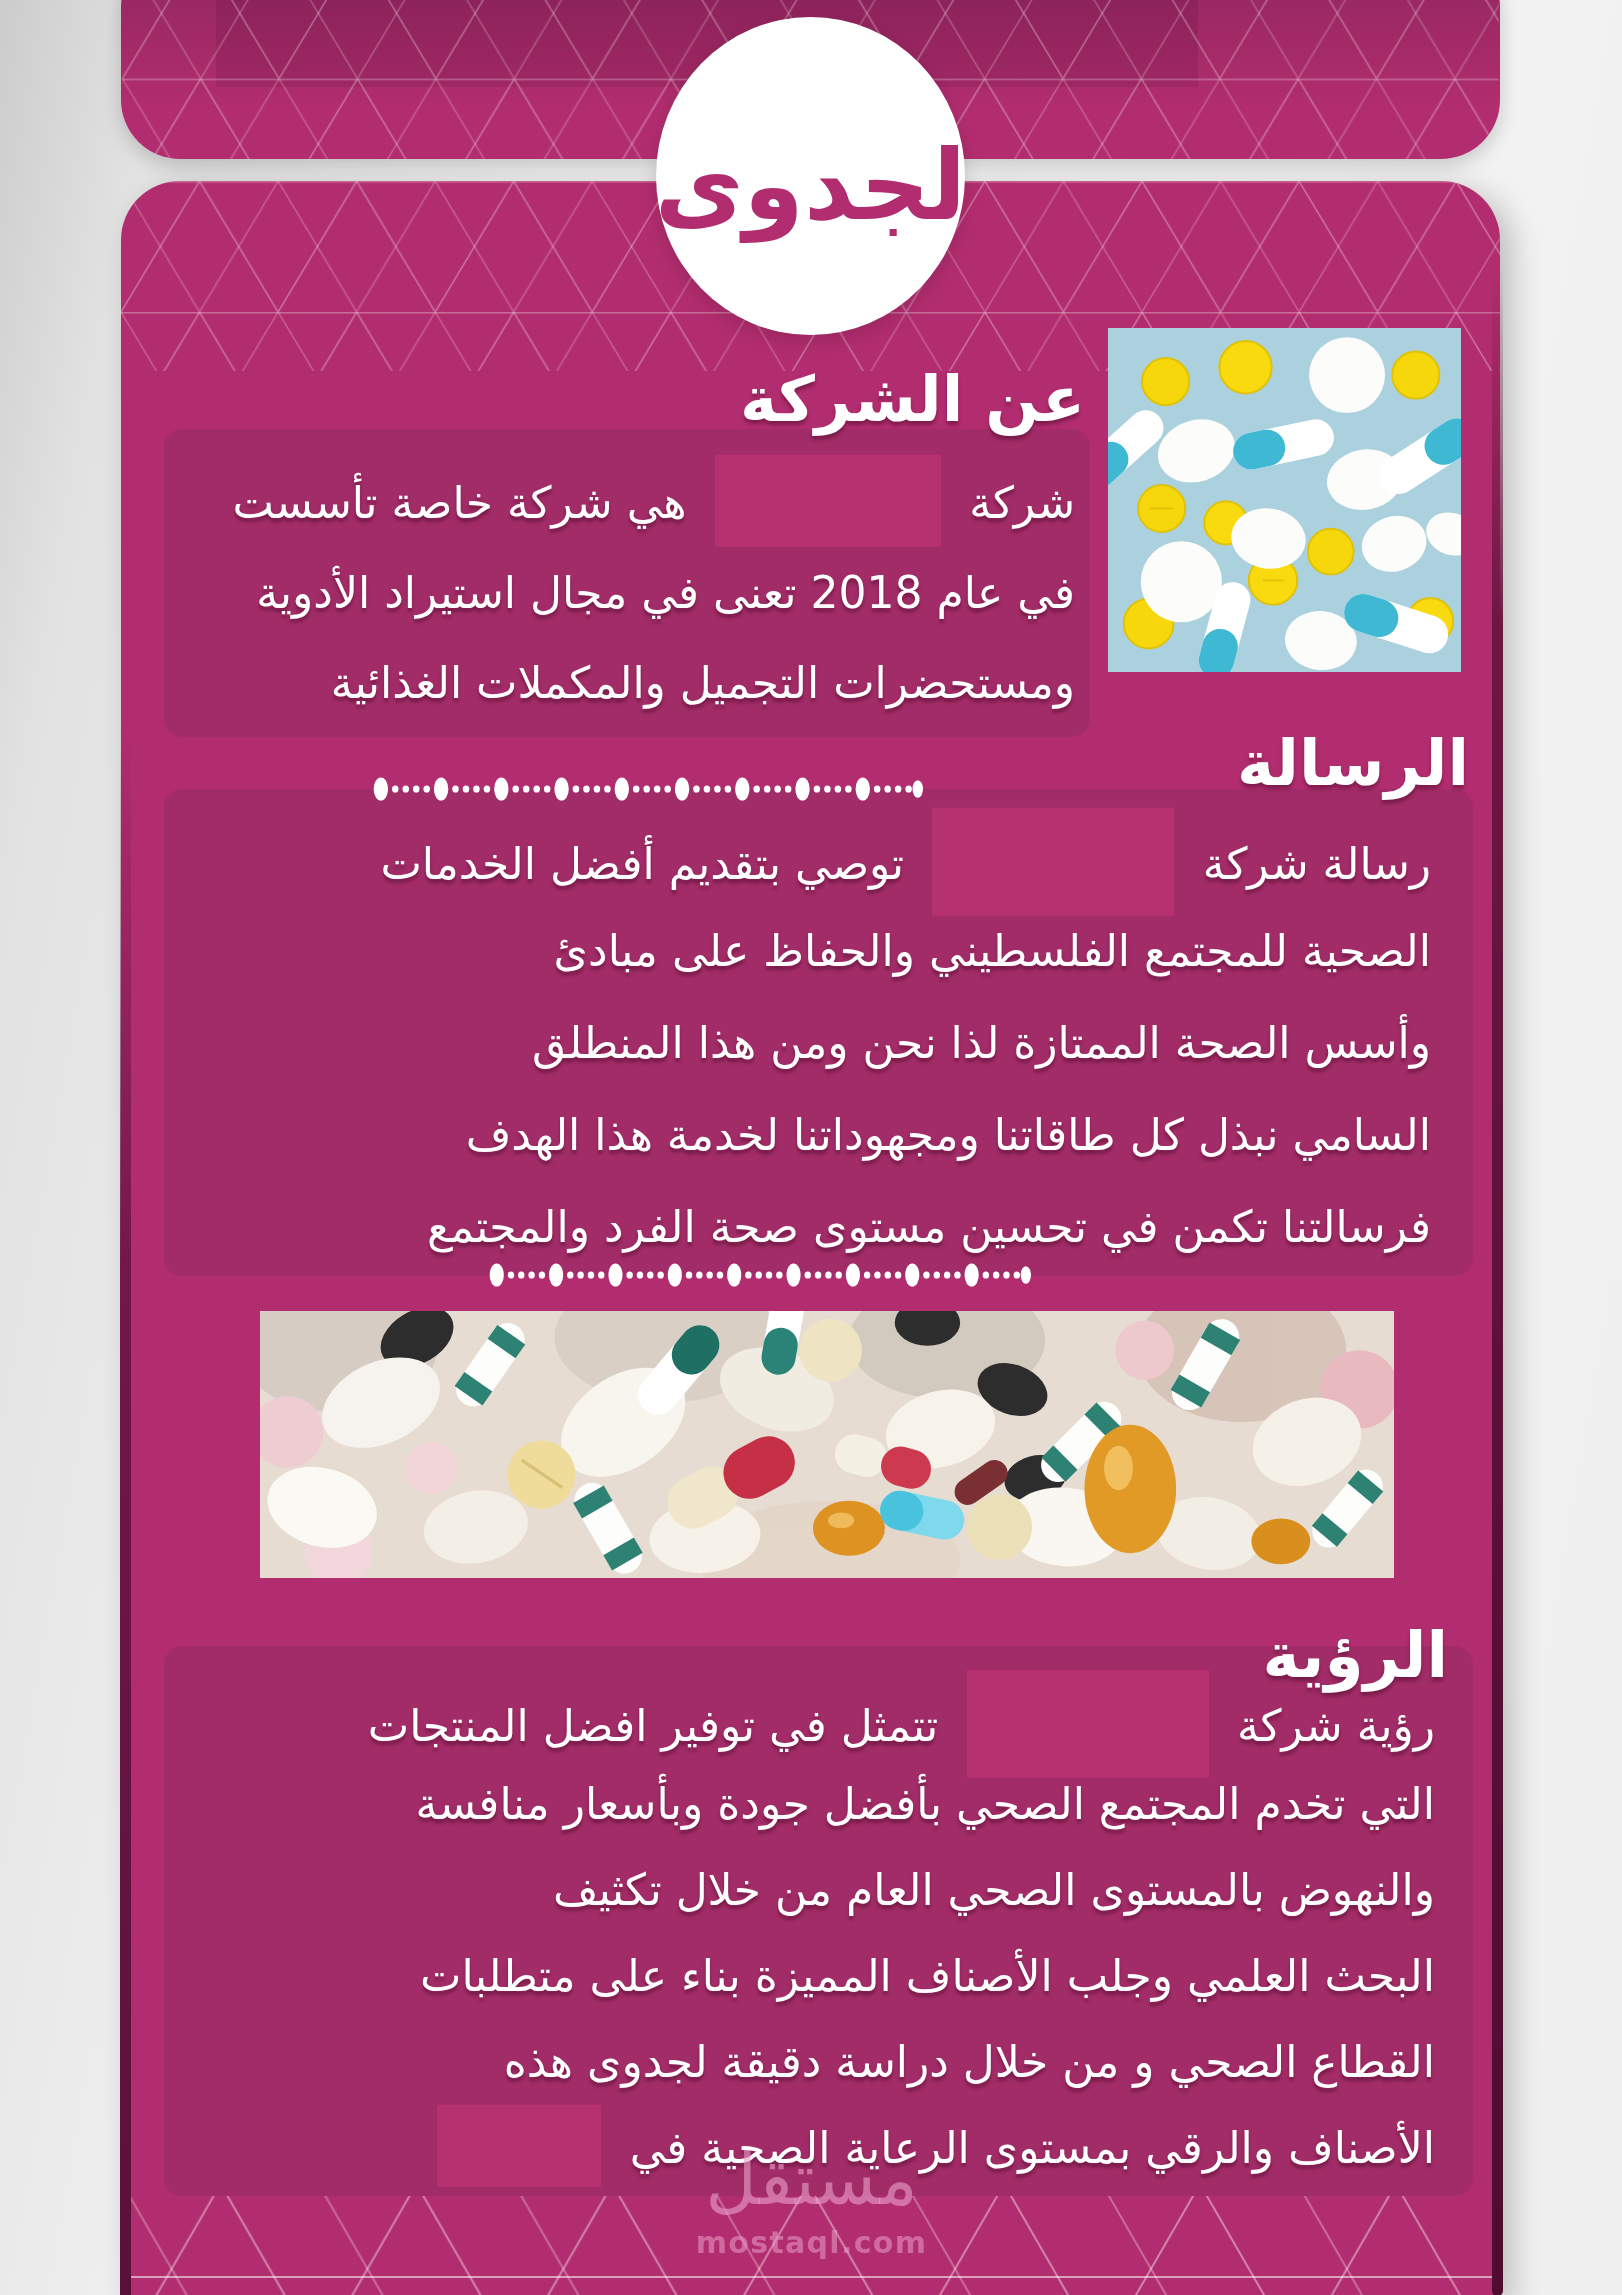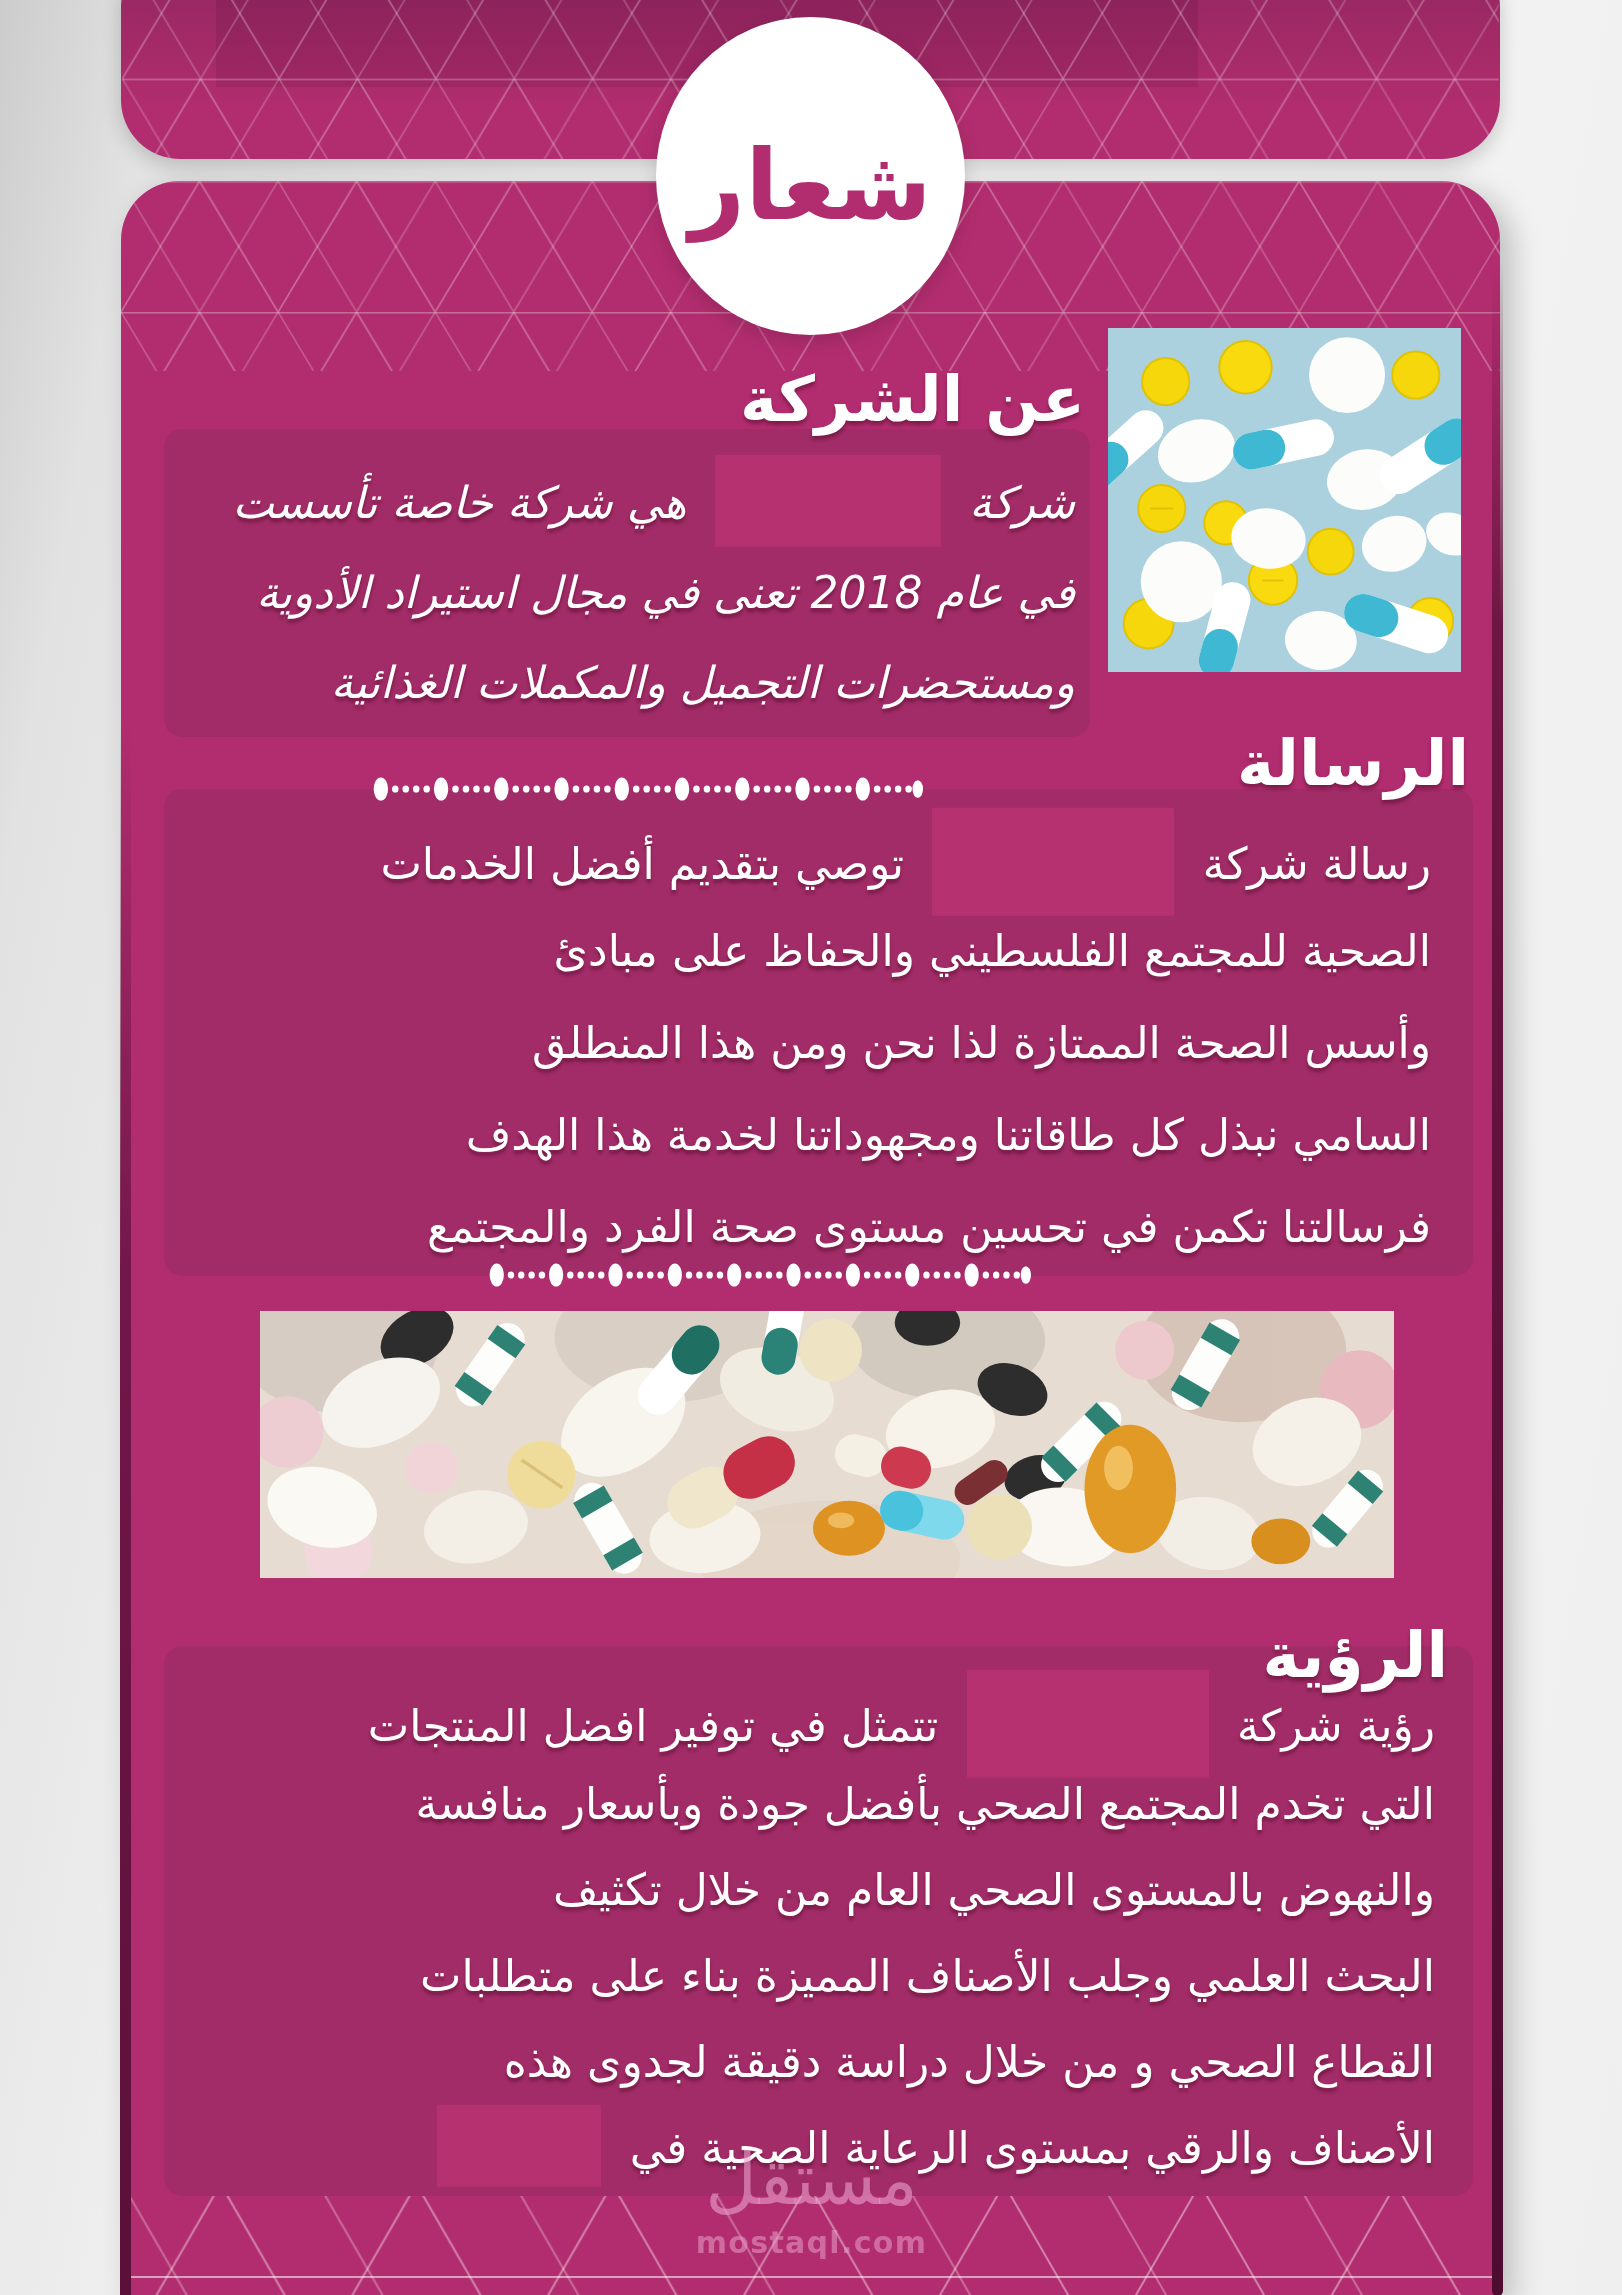--- a/index.html
+++ b/index.html
@@ -84,21 +84,21 @@
   
   .textblock{
     position:absolute;direction:rtl;text-align:right;color:#fff;
   }
   .textblock .tline{
     white-space:nowrap;
     font-size:44px;line-height:92px;height:92px;
     text-shadow:0 3.9px 3.3px rgba(70,8,40,.45);
   }
   .textblock.about  {left:177px;top:458px;width:898px;}
-  .textblock.about .tline{line-height:90px;height:90px;font-style:italic;}
+  .textblock.about .tline{line-height:90px;height:90px;}
   .textblock.mission{left:184px;top:813px;width:1247px;}
   .textblock.vision {left:166px;top:1675px;width:1269px;text-align:right;}
   .textblock.vision .tline{line-height:86px;height:86px;}
   .redacted{
     display:inline-block;vertical-align:middle;
     background:#b6316f;border-radius:1.3px;
     margin:0 14.4px;transform:translateY(-5.2px);
   }
   
   .divider{position:absolute;height:26px;}
@@ -168,21 +168,21 @@
         <rect width="100%" height="100%" fill="url(#triB)"></rect>
       </svg>
   </div>
   <div class="bottom-hline"></div>
 
   <div class="panel about"></div>
   <div class="panel mission"></div>
   <div class="panel vision"></div>
 
   <div class="logo-circle">
-    <span>شعار</span>
+    <span>لجدوى</span>
   </div>
 
   <div class="heading about">عن الشركة</div>
   <div class="heading mission">الرسالة</div>
   <div class="heading vision">الرؤية</div>
 
   <div class="divider one">
     <svg width="100%" height="100%" viewBox="0 0 840 36" preserveAspectRatio="none">
       <use href="#dotUnit" x="0"></use>
         <use href="#dotUnit" x="92"></use>

